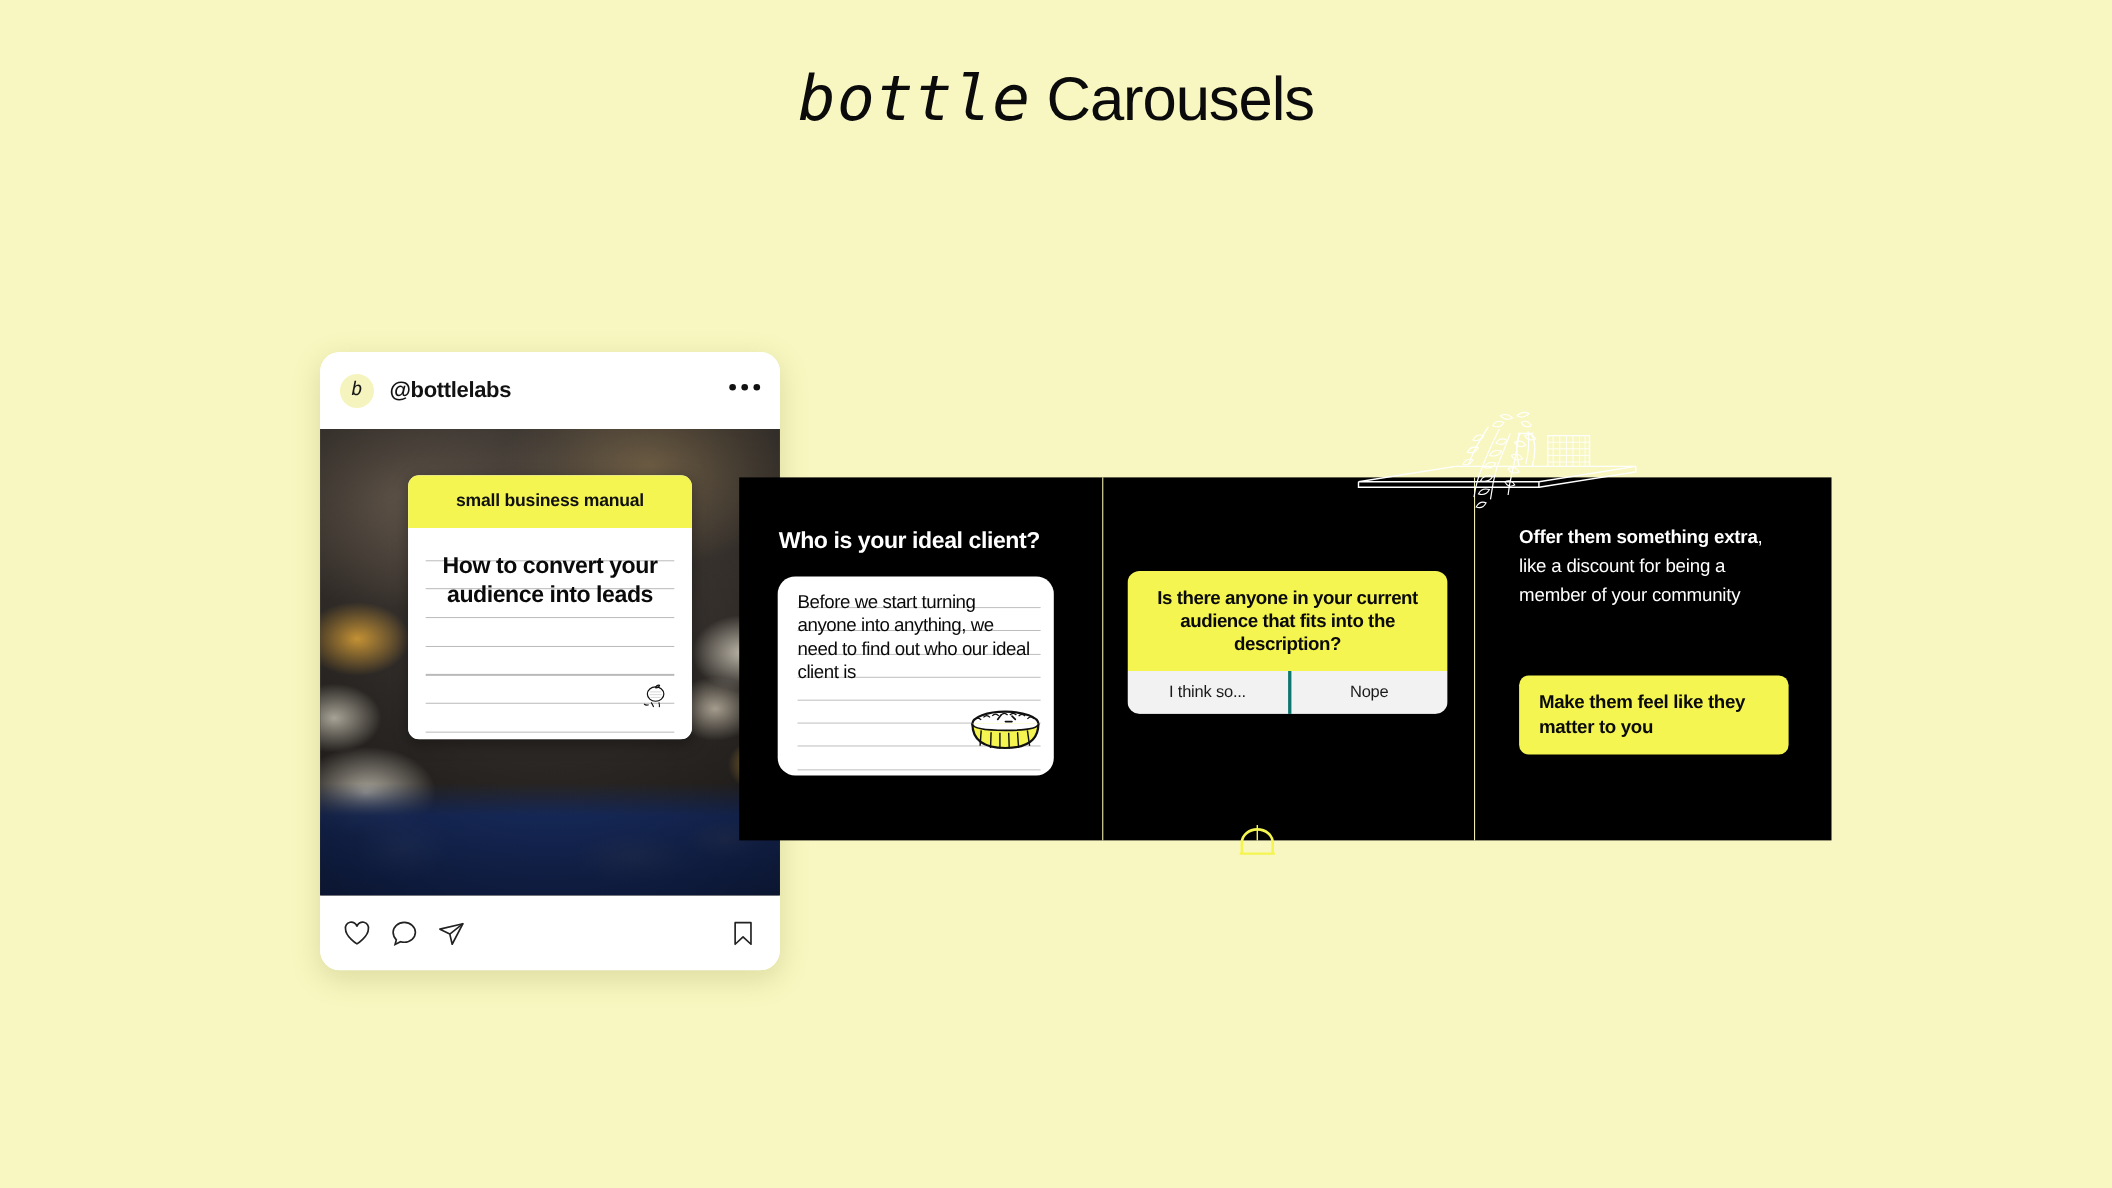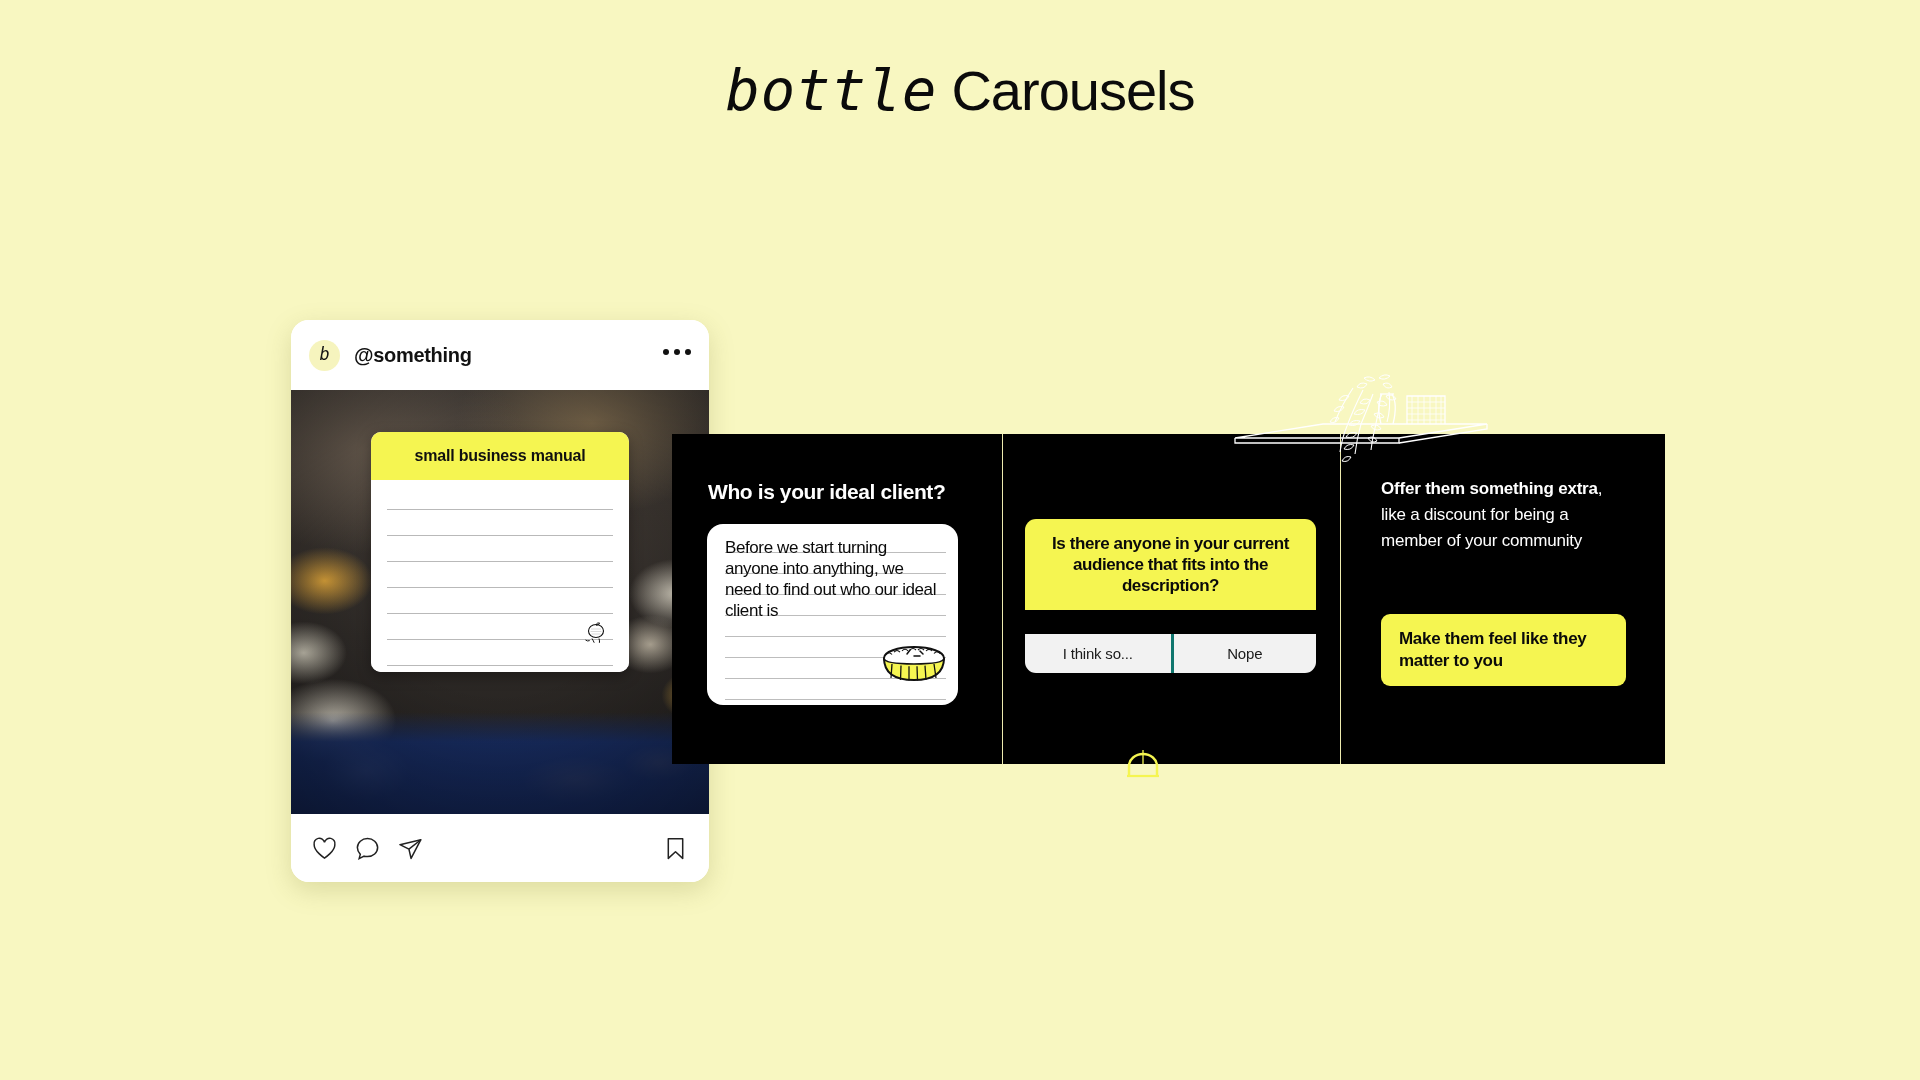--- a/index.html
+++ b/index.html
@@ -302,21 +302,20 @@
     font-size: 17px;
     line-height: 21px;
     font-weight: bold;
     color: #0A0A0A;
     letter-spacing: -0.4px;
   }
   #poll-question .b { font-weight: bold; }
   #poll-options {
     display: flex;
     background: #F2F2F2;
-    margin-top: 24px;
   }
   .poll-opt {
     flex: 1 1 50%;
     text-align: center;
     padding: 11px 4px;
     font-size: 15px;
     color: #1a1a1a;
     letter-spacing: -0.2px;
     cursor: pointer;
   }
@@ -371,39 +370,40 @@
 <div id="page-title">
   <span id="title-script">bottle</span><span id="title-bold">Carousels</span>
 </div>
 
 <div id="ig-card">
 
   <div id="ig-header">
     <div id="ig-avatar">
       <span>b</span>
     </div>
-    <div id="ig-handle">@something</div>
+    <div id="ig-handle">@bottlelabs</div>
     <div id="ig-more">
       <i></i>
       <i></i>
       <i></i>
     </div>
   </div>
 
   <div id="ig-photo">
     <div class="ph-layer ph-base"></div>
     <div class="ph-layer ph-crateL"></div>
     <div class="ph-layer ph-crateR"></div>
     <div class="ph-layer ph-blue"></div>
     <div class="ph-layer ph-vig"></div>
 
     <div id="notebook">
       <div id="notebook-banner">small business manual</div>
       <div id="notebook-body">
         <div class="rule-lines"></div>
+        <div id="notebook-text">How to convert your audience into leads</div>
         <svg id="lemon-doodle" viewBox="0 0 26 26">
           <ellipse cx="13" cy="11" rx="7.5" ry="6.5" fill="#fff" stroke="#111" stroke-width="1.1"></ellipse>
           <path d="M13 4.6 q1.6 -2.4 3.6 -1.6 q-0.6 2.2 -3.4 2.3 z" fill="none" stroke="#111" stroke-width="1"></path>
           <g stroke="#bbb" stroke-width="0.55">
             <line x1="8" y1="9" x2="18" y2="9"></line>
             <line x1="7.5" y1="11.5" x2="18.5" y2="11.5"></line>
             <line x1="8.5" y1="14" x2="17.5" y2="14"></line>
           </g>
           <path d="M9 18.5 q1.5 2.5 2.2 4.2" fill="none" stroke="#111" stroke-width="1"></path>
           <path d="M16 18.5 q0.8 2.6 0.4 4.3" fill="none" stroke="#111" stroke-width="1"></path>

